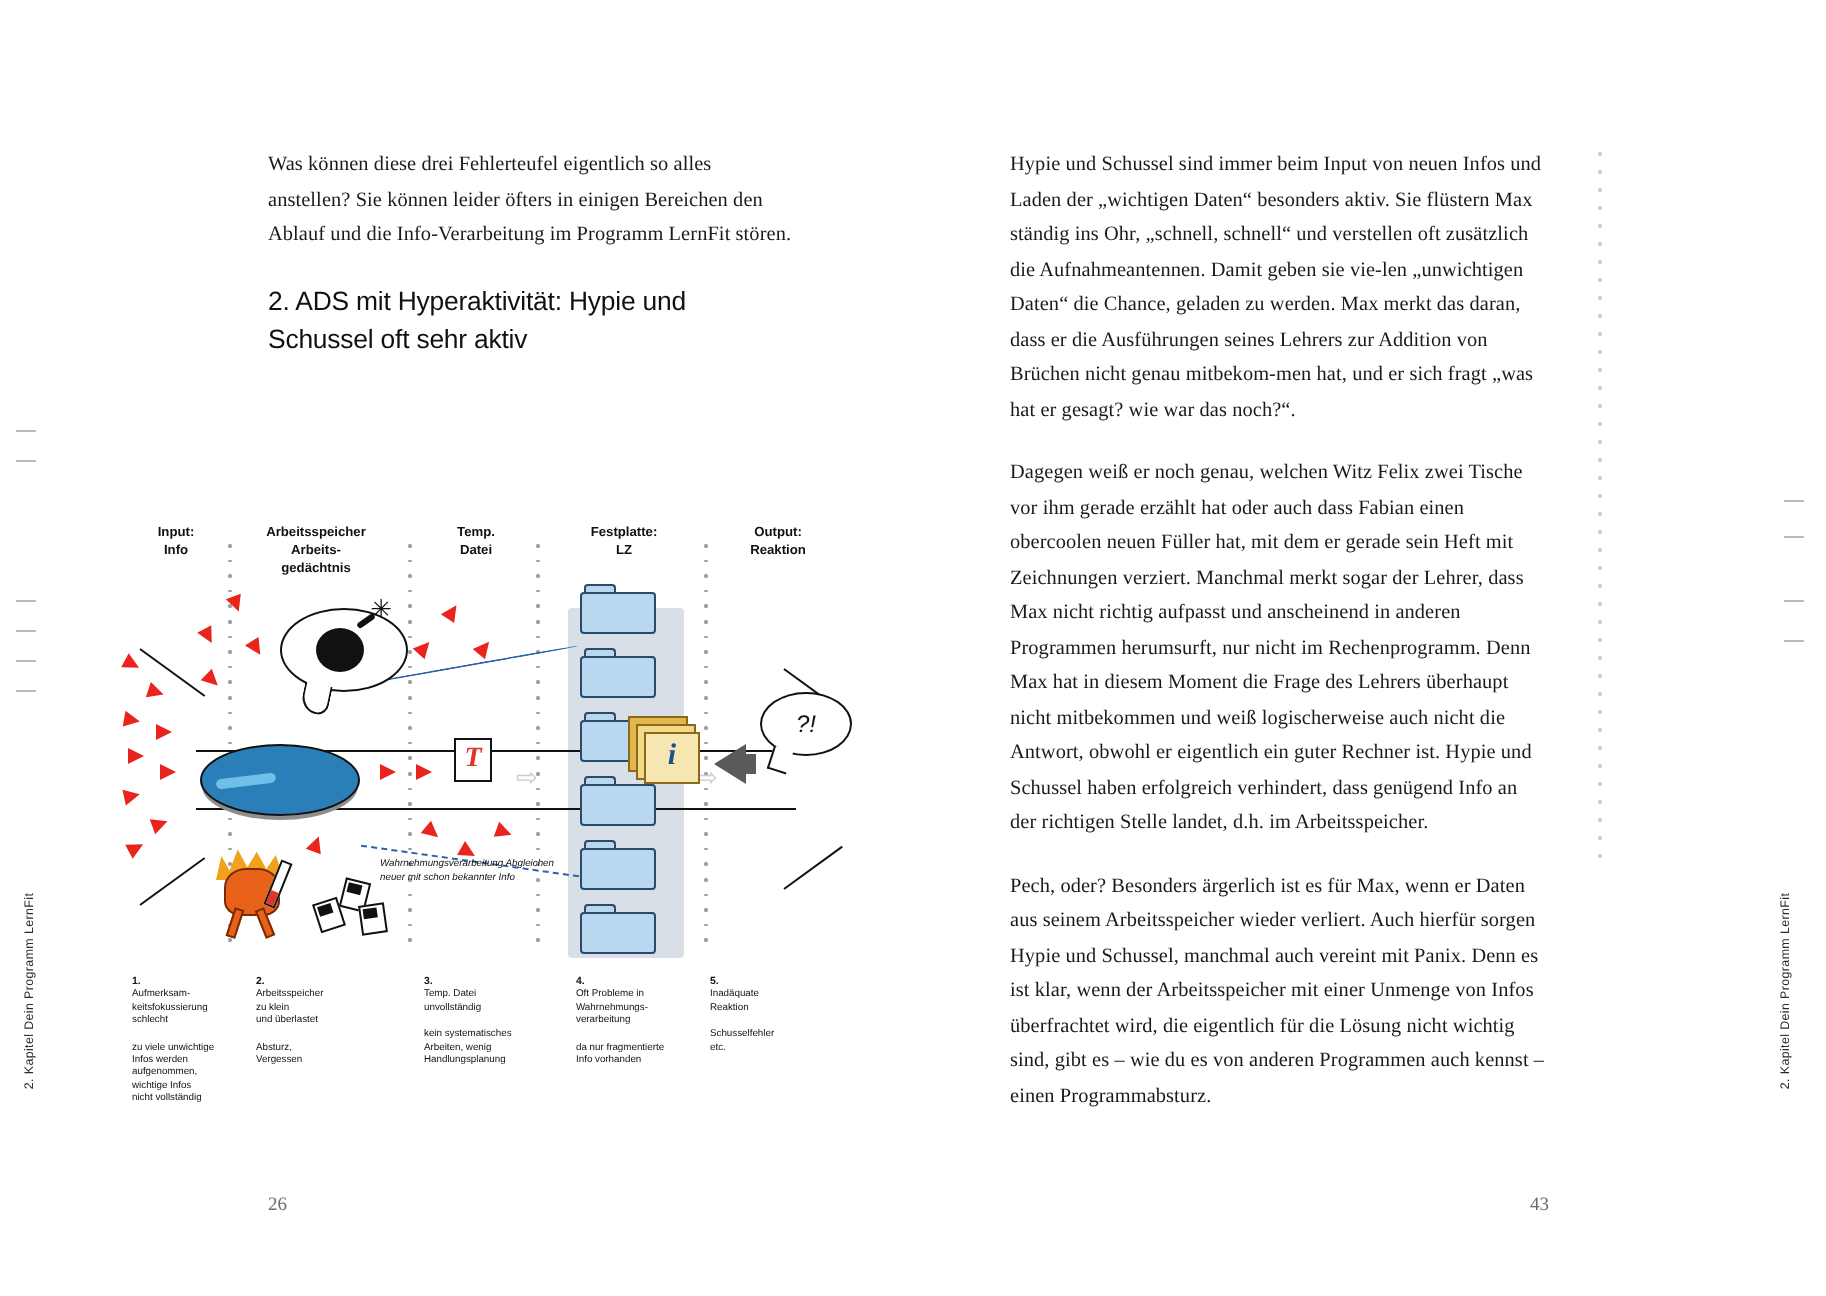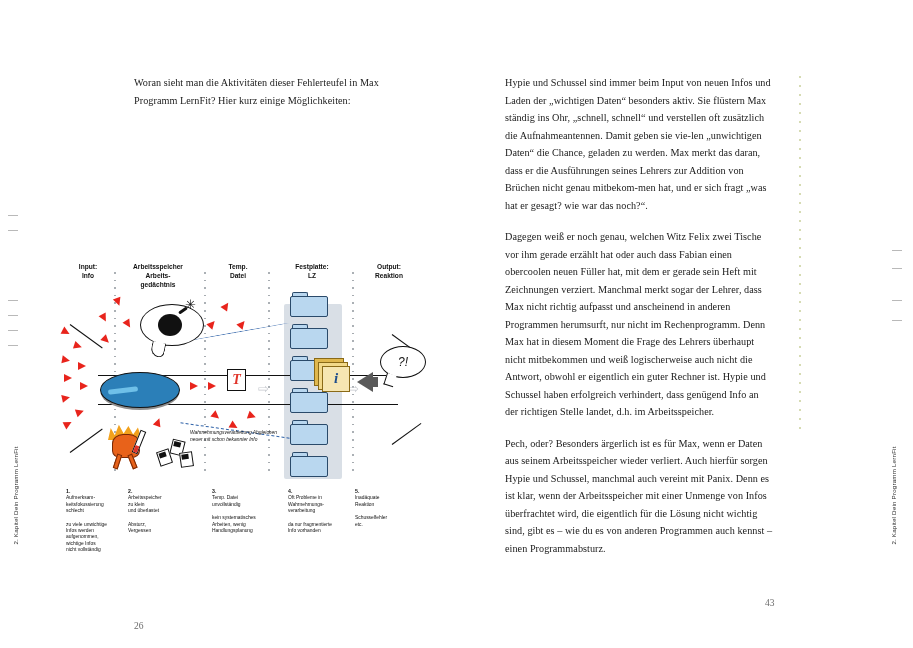--- a/index.html
+++ b/index.html
@@ -87,23 +87,24 @@
   <div class="edge-ruler" style="left:8px;top:345px;"></div>
   <div class="edge-ruler" style="left:8px;top:215px;"></div>
   <div class="edge-ruler" style="left:8px;top:230px;"></div>
   <div class="edge-ruler" style="left:892px;top:300px;"></div>
   <div class="edge-ruler" style="left:892px;top:320px;"></div>
   <div class="edge-ruler" style="left:892px;top:250px;"></div>
   <div class="edge-ruler" style="left:892px;top:268px;"></div>
 
   <div class="page page-left">
     <div class="col" style="left:134px;top:74px;width:264px;">
-      <p class="body">Woran sieht man die Aktivitäten dieser Fehlerteufel in Max Programm LernFit? Hier kurz einige Möglichkeiten:</p>
-    </div>
-    <div class="folio" style="left:134px;top:621px;">26</div>
+      <p class="body">Was können diese drei Fehlerteufel eigentlich so alles anstellen?  Sie können leider öfters in einigen Bereichen den Ablauf und die Info-Verarbeitung im Programm LernFit stören.</p>
+      <h2 class="head">2. ADS mit Hyperaktivität: Hypie und Schussel oft sehr aktiv</h2>
+    </div>
+    <div class="folio" style="left:134px;top:598px;">26</div>
   </div>
 
   <div class="page page-right">
     <div class="col" style="left:48px;top:74px;width:268px;">
       <p class="body">Hypie und Schussel sind immer beim Input von neuen Infos und Laden der „wichtigen Daten“ besonders aktiv. Sie flüstern Max ständig ins Ohr, „schnell, schnell“ und verstellen oft zusätzlich die Aufnahmeantennen. Damit geben sie vie-len „unwichtigen  Daten“ die Chance, geladen zu werden. Max merkt das daran, dass er die Ausführungen seines Lehrers zur Addition von Brüchen nicht genau mitbekom-men hat, und er sich fragt „was hat er gesagt? wie war das noch?“.</p>
       <p class="body">Dagegen weiß er noch genau, welchen Witz Felix zwei Tische vor ihm gerade erzählt hat oder auch dass Fabian einen obercoolen neuen Füller hat, mit dem er gerade sein Heft mit Zeichnungen verziert. Manchmal merkt sogar der Lehrer, dass Max nicht richtig aufpasst und anscheinend in anderen Programmen herumsurft, nur nicht im Rechenprogramm. Denn Max hat in diesem Moment die Frage des Lehrers überhaupt nicht mitbekommen und weiß logischerweise auch nicht die Antwort, obwohl er eigentlich ein guter Rechner ist. Hypie und Schussel haben erfolgreich verhindert, dass genügend Info an der richtigen Stelle landet, d.h. im Arbeitsspeicher.</p>
       <p class="body">Pech, oder? Besonders ärgerlich ist es für Max, wenn er Daten aus seinem Arbeitsspeicher wieder verliert. Auch hierfür sorgen Hypie und Schussel, manchmal auch vereint mit Panix. Denn es ist klar, wenn der Arbeitsspeicher mit einer Unmenge von Infos überfrachtet wird, die eigentlich für die Lösung nicht wichtig sind, gibt es – wie du es von anderen Programmen auch kennst – einen Programmabsturz.</p>
     </div>
     <div class="folio" style="left:308px;top:598px;">43</div>
     <div class="dotrail" id="rail-right" style="left:342px;top:76px;height:300px;">

